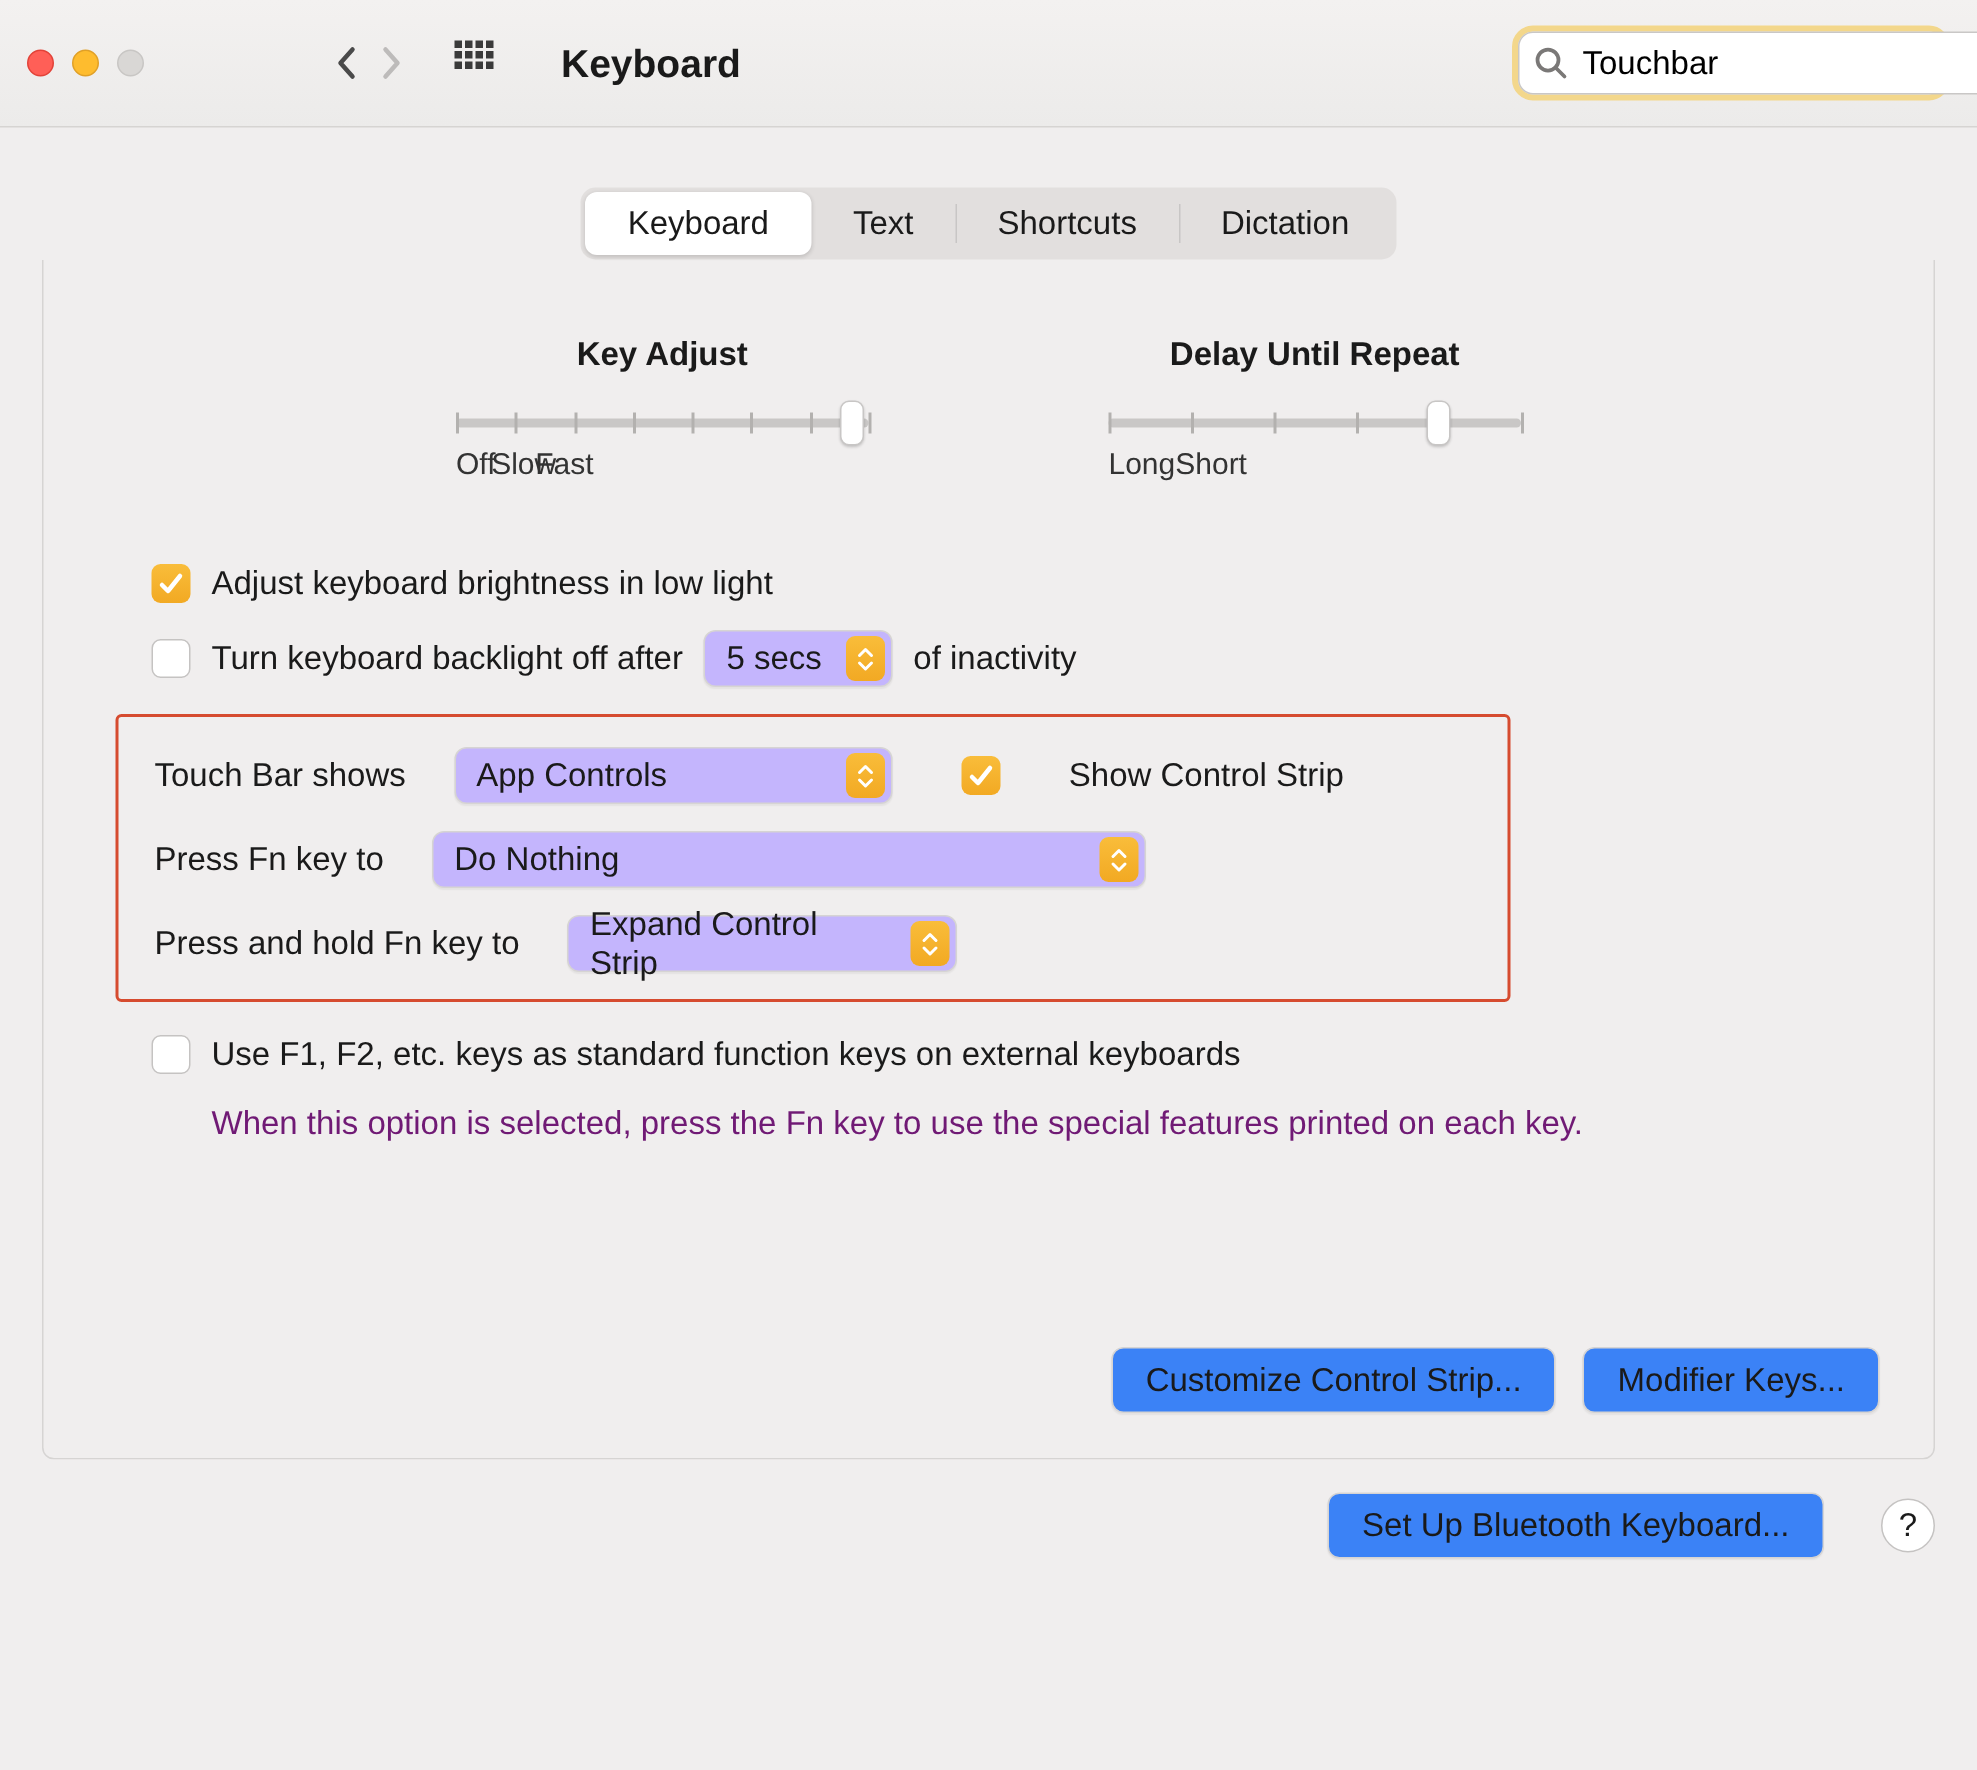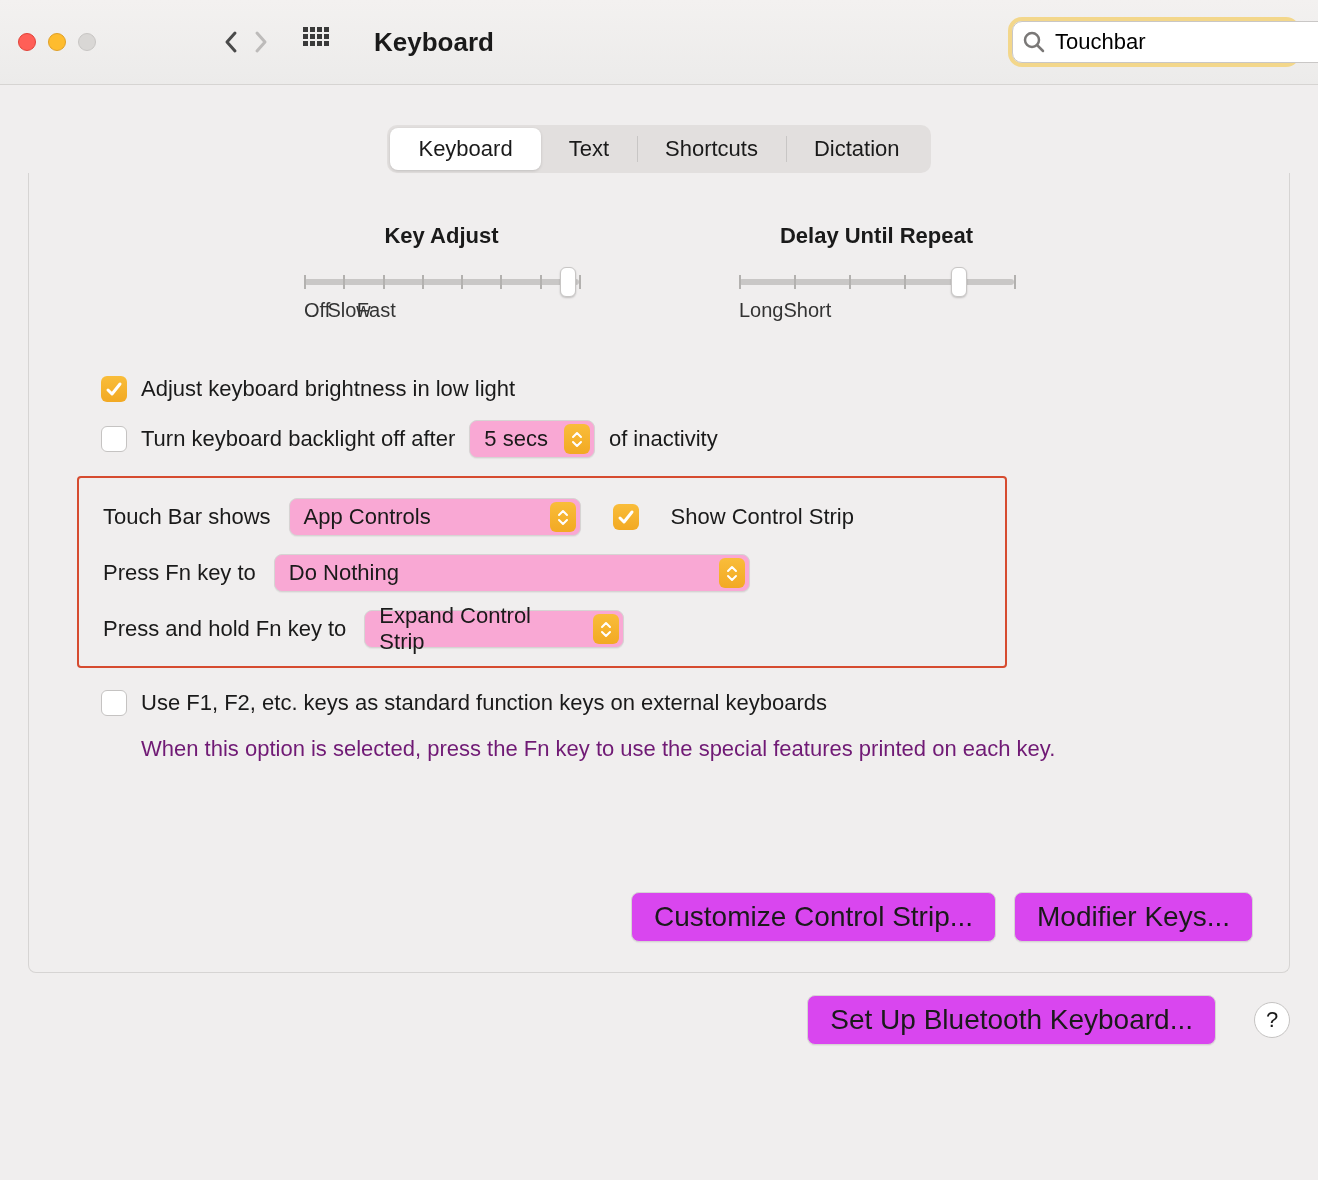--- a/index.html
+++ b/index.html
@@ -43,32 +43,32 @@
   .labels.kr span:first-child { margin-right:-14px;}
 
   
   .row { display:flex; align-items:center; font-size:22px; margin: 0 0 18px 0;}
   .cbx { width:26px; height:26px; border-radius:6px; border:1px solid #c5c3c2; background:#fff; margin-right:14px; display:flex; align-items:center; justify-content:center; flex-shrink:0;}
   .cbx.checked { background:linear-gradient(#f9bd3a,#f2a923); border:none;}
   .cbx.checked svg { display:block;}
   .cbx svg { display:none;}
 
   
-  .select { display:inline-flex; align-items:center; background:#f9a8d4; border:1px solid #d6d4d3; border-radius:8px; height:38px; padding:0 0 0 14px; font-size:22px; box-shadow:0 1px 1px rgba(0,0,0,.05);}
+  .select { display:inline-flex; align-items:center; background:#c4b5fd; border:1px solid #d6d4d3; border-radius:8px; height:38px; padding:0 0 0 14px; font-size:22px; box-shadow:0 1px 1px rgba(0,0,0,.05);}
   .select .val { padding-right:12px;}
   .stepper { width:26px; height:30px; margin:4px; border-radius:6px; background:linear-gradient(#f9bd3a,#f2a923); display:flex; flex-direction:column; align-items:center; justify-content:center; gap:1px;}
 
   .highlight { border:2px solid #d64b2f; border-radius:4px; padding:20px 24px 18px 24px; margin:8px 0 22px -24px; width:930px;}
-  .hrow { display:flex; align-items:center; gap:18px; font-size:22px; margin-bottom:18px;}
+  .hrow { display:flex; align-items:center; gap:32px; font-size:22px; margin-bottom:18px;}
   .hrow:last-child{margin-bottom:0;}
 
   .hint { font-size:22px; color:#701a75; margin-left:40px; line-height:1.35; max-width:920px;}
 
   .btnbar { position:absolute; right:36px; bottom:30px; display:flex; gap:18px;}
-  .btn { background:#d946ef; border:1px solid #d6d4d3; border-radius:8px; padding:8px 22px; font-size:28px; box-shadow:0 1px 1px rgba(0,0,0,.05);}
+  .btn { background:#3b82f6; border:1px solid #d6d4d3; border-radius:8px; padding:8px 22px; font-size:22px; box-shadow:0 1px 1px rgba(0,0,0,.05);}
 
   .footer { display:flex; justify-content:flex-end; align-items:center; gap:38px; padding:22px 28px;}
   .help { width:36px; height:36px; border-radius:50%; border:1px solid #c5c3c2; background:#fff; display:flex; align-items:center; justify-content:center; font-size:22px;}
 </style>
 </head>
 <body>
 
 <div class="toolbar">
   <div class="traffic">
     <div class="dot red"></div>

